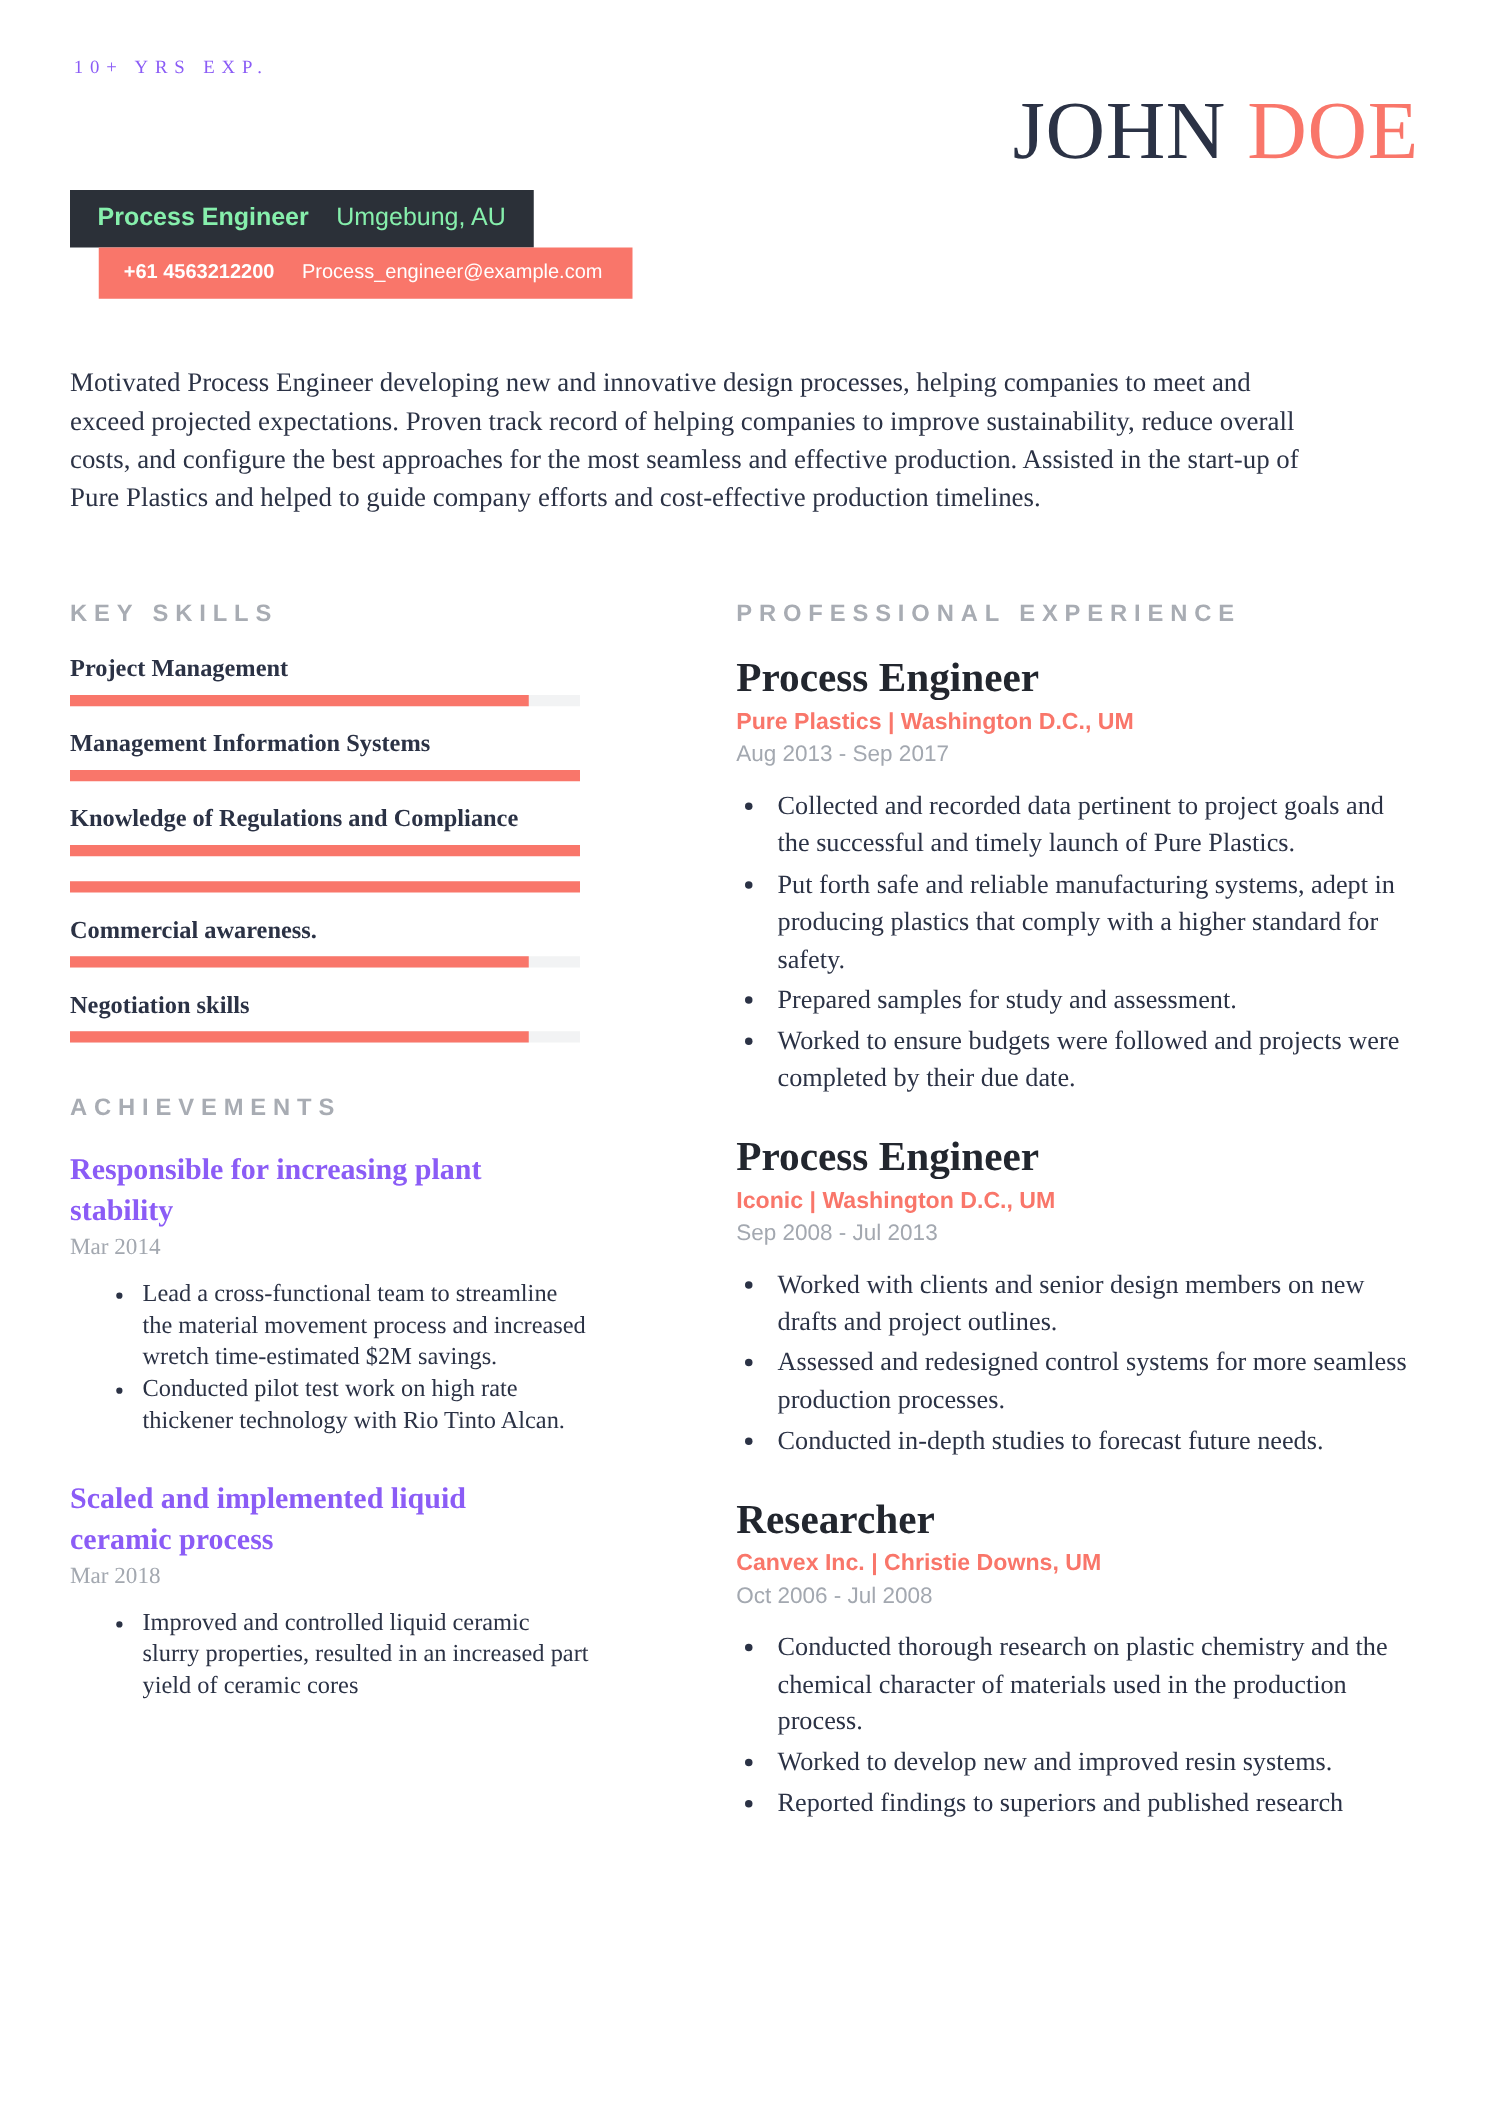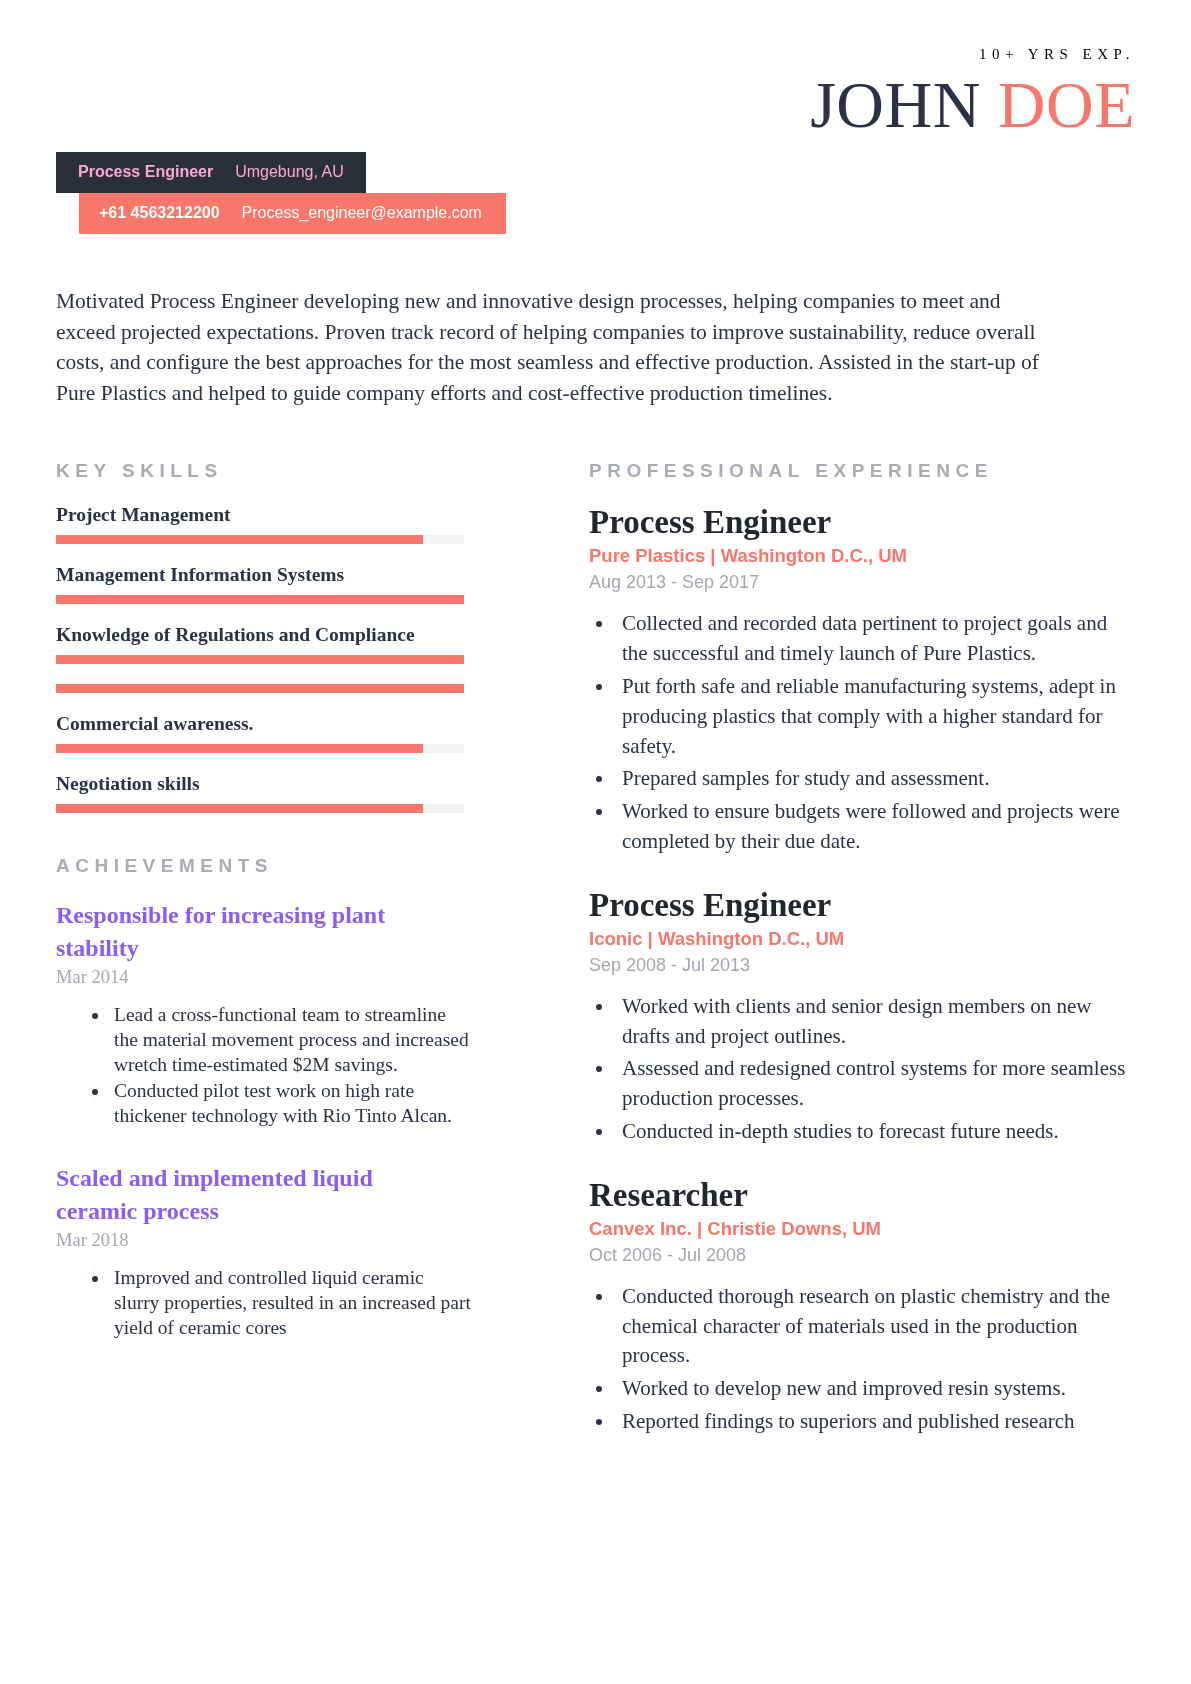--- a/index.html
+++ b/index.html
@@ -22,46 +22,45 @@
     height: 1684px;
     padding: 46px 56px 0 56px;
     position: relative;
   }
 
   
   .eyebrow {
     font-family: "Liberation Serif", serif;
     font-size: 15px;
     letter-spacing: 5.5px;
-    color: #000000;
+    color: #8b5cf6;
     text-transform: uppercase;
     margin-bottom: 8px;
     padding-left: 3px;
-    text-align: right;
   }
 
   .name-line {
     font-family: "Liberation Serif", serif;
     font-size: 66px;
     line-height: 1.02;
     letter-spacing: 0.5px;
     margin-bottom: 14px;
     white-space: nowrap;
     text-align: right;
   }
   .name-first { color: #2b3245; }
   .name-last  { color: #f9766a; }
 
   .bar-dark {
     display: inline-block;
     background: #2b3038;
-    color: #f9a8d4;
+    color: #86efac;
     padding: 11px 22px 12px 22px;
     font-family: "Liberation Sans", sans-serif;
-    font-size: 16px;
+    font-size: 20px;
     white-space: nowrap;
   }
   .bar-dark .role { font-weight: bold; }
   .bar-dark .loc  { font-weight: normal; margin-left: 22px; }
 
   .bar-coral-wrap { padding-left: 23px; margin-top: 0; }
   .bar-coral {
     display: inline-block;
     background: #f9766a;
     color: #ffffff;
@@ -78,21 +77,21 @@
     margin-top: 52px;
     font-size: 21.5px;
     line-height: 1.42;
     color: #2b3245;
     width: 1000px;
   }
 
   
   .columns {
     display: flex;
-    margin-top: 52px;
+    margin-top: 68px;
     gap: 18px;
   }
   .col-left  { width: 415px; flex: 0 0 415px; }
   .col-gap   { width: 30px; flex: 0 0 30px; }
   .col-right { flex: 1 1 auto; padding-left: 52px; }
 
   .section-title {
     font-family: "Liberation Sans", sans-serif;
     font-size: 19px;
     font-weight: bold;

